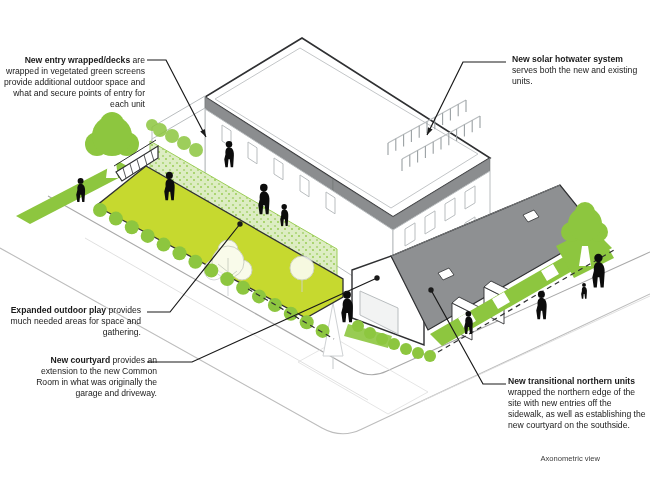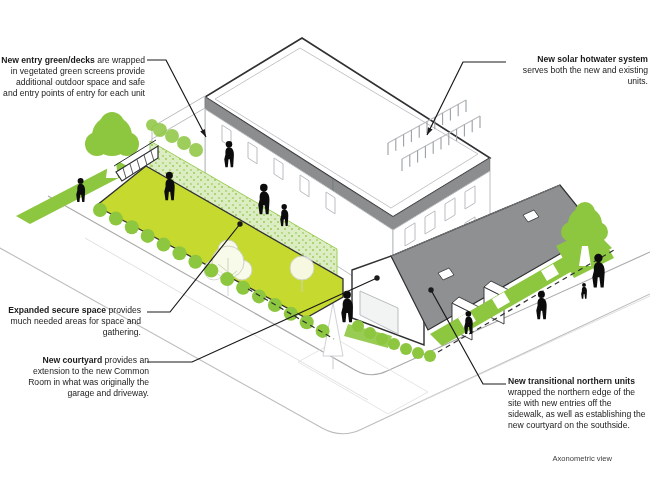--- a/index.html
+++ b/index.html
@@ -4,25 +4,25 @@
 <style>
   html,body{margin:0;padding:0;background:#fff;}
   .stage{position:relative;width:650px;height:502px;background:#fff;overflow:hidden;
          font-family:"Liberation Sans",sans-serif;}
   .stage svg{position:absolute;left:0;top:0;}
   .ann{position:absolute;font-size:8.6px;line-height:11px;color:var(--c-annotation-text,#1a1a1a);}
   .ann .lead{font-weight:700;}
   .ann.right{text-align:right;}
   .caption{position:absolute;font-size:7.6px;color:#3c3c3c;text-align:right;}
   #ann-entry{left:0;top:55px;width:145px;}
-  #ann-solar{left:512px;top:54px;width:136px;text-align:right;}
+  #ann-solar{left:512px;top:54px;width:136px;}
   #ann-outdoor{left:0;top:305px;width:141px;}
-  #ann-courtyard{left:8px;top:355px;width:141px;text-align:right;}
+  #ann-courtyard{left:16px;top:355px;width:141px;text-align:right;}
   #ann-transitional{left:508px;top:376px;width:138px;}
-  #fig-caption{left:480px;top:454px;width:132px;}
+  #fig-caption{left:468px;top:454px;width:132px;}
   .ol{stroke:var(--c-outline,#2f3032);}
   .foliage{fill:var(--c-foliage,#8dc63f);}
 </style>
 </head>
 <body>
 
 <div class="stage">
 
   <svg width="650" height="502" viewBox="0 0 650 502">
     <defs>
@@ -229,29 +229,29 @@
     <g fill="var(--c-annotation-text,#1a1a1a)">
       <path d="M206,137 L200.2,131.5 204.8,129.1 Z"></path>
       <path d="M427,135 L428,127.2 432.6,129.4 Z"></path>
       <circle cx="240" cy="224" r="2.7"></circle>
       <circle cx="377" cy="278" r="2.7"></circle>
       <circle cx="431" cy="290" r="2.7"></circle>
     </g>
   </svg>
 
   <div class="ann right" id="ann-entry">
-    <span class="lead">New entry green/decks</span><span> are wrapped in vegetated green screens provide additional outdoor space and safe and entry points of entry for each unit</span>
+    <span class="lead">New entry wrapped/decks</span><span> are wrapped in vegetated green screens provide additional outdoor space and what and secure points of entry for each unit</span>
   </div>
 
   <div class="ann" id="ann-solar">
     <span class="lead">New solar hotwater system</span><span> serves both the new and existing units.</span>
   </div>
 
   <div class="ann right" id="ann-outdoor">
-    <span class="lead">Expanded secure space</span><span> provides much needed areas for space and gathering.</span>
+    <span class="lead">Expanded outdoor play</span><span> provides much needed areas for space and gathering.</span>
   </div>
 
   <div class="ann right" id="ann-courtyard">
     <span class="lead">New courtyard</span><span> provides an extension to the new Common Room in what was originally the garage and driveway.</span>
   </div>
 
   <div class="ann" id="ann-transitional">
     <span class="lead">New transitional northern units</span><span> wrapped the northern edge of the site with new entries off the sidewalk, as well as establishing the new courtyard on the southside.</span>
   </div>
 

